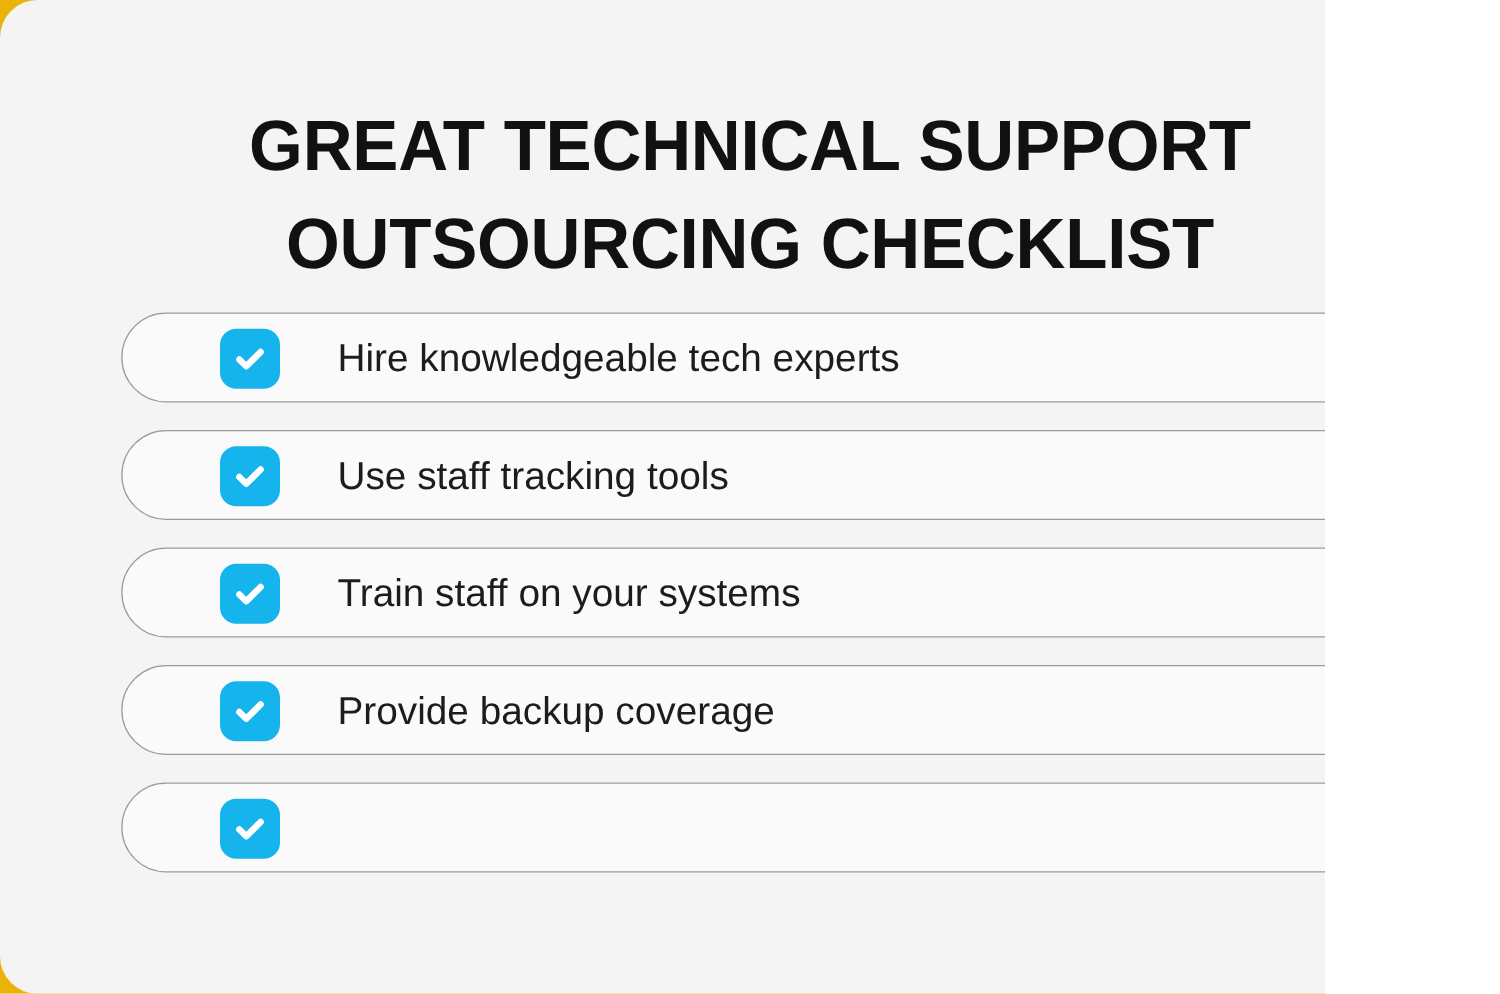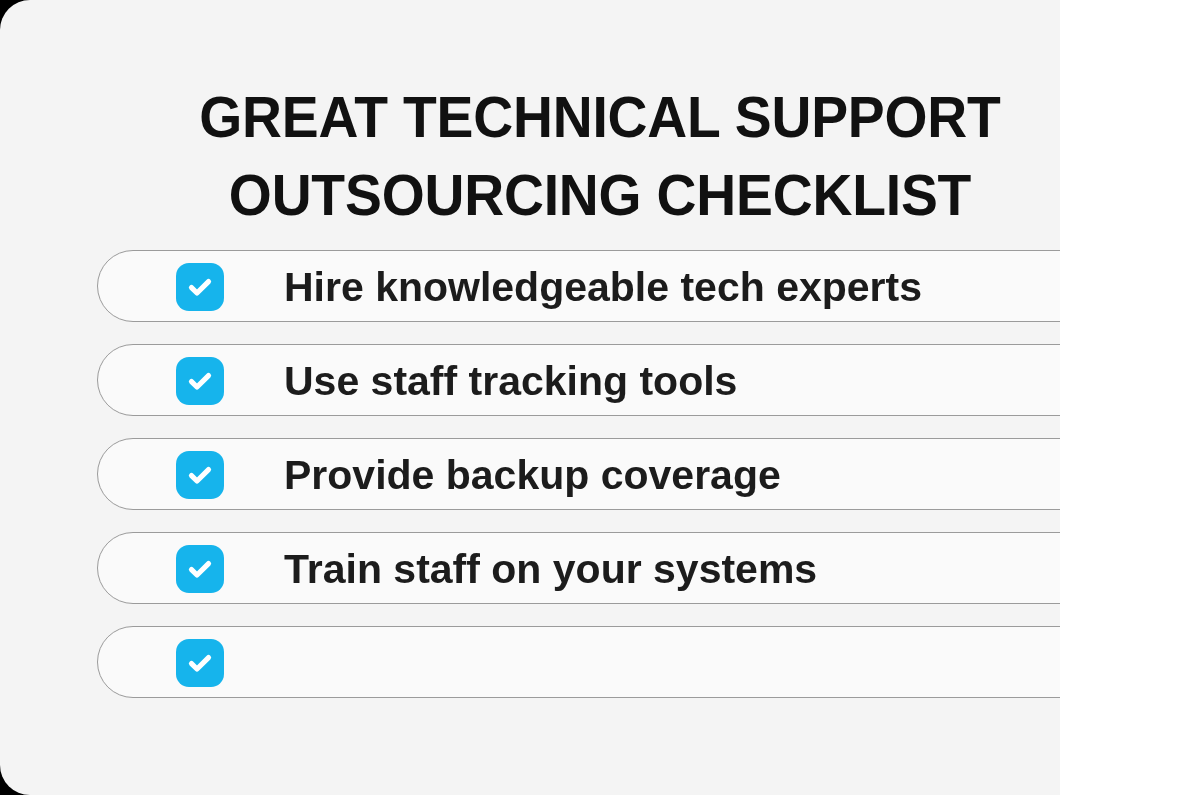--- a/index.html
+++ b/index.html
@@ -12,21 +12,21 @@
     width: 1200px;
     height: 795px;
     font-family: "Liberation Sans", sans-serif;
     -webkit-font-smoothing: antialiased;
   }
 
   .canvas {
     position: relative;
     width: 1060px;
     height: 795px;
-    background: #000000;
+    background: #eab308;
     overflow: hidden;
   }
 
   .card {
     position: absolute;
     left: 0;
     top: 0;
     width: 1200px;
     height: 795px;
     box-sizing: border-box;
@@ -92,29 +92,29 @@
     justify-content: center;
   }
   .checkbox svg {
     display: block;
     width: 30px;
     height: 30px;
   }
 
   .row-label {
     position: absolute;
-    left: 186px;
+    left: 172px;
     top: 0;
     height: 72px;
     display: flex;
     align-items: center;
     color: #1c1c1c;
     font-family: "Liberation Sans", sans-serif;
-    font-weight: bold;
-    font-size: 41px;
+    font-weight: normal;
+    font-size: 31px;
     line-height: 36px;
     white-space: nowrap;
   }
 </style>
 </head>
 <body>
 
 <div class="canvas">
   <div class="card">
 
@@ -142,30 +142,30 @@
         </span>
         <span class="row-label">Use staff tracking tools</span>
       </div>
 
       <div class="check-row">
         <span class="checkbox">
           <svg viewBox="0 0 30 30">
             <path d="M6.5 15.6 L12 21 L23.5 9.6" fill="none" stroke="#ffffff" stroke-width="5.2" stroke-linecap="round" stroke-linejoin="round"></path>
           </svg>
         </span>
-        <span class="row-label">Provide backup coverage</span>
+        <span class="row-label">Train staff on your systems</span>
       </div>
 
       <div class="check-row">
         <span class="checkbox">
           <svg viewBox="0 0 30 30">
             <path d="M6.5 15.6 L12 21 L23.5 9.6" fill="none" stroke="#ffffff" stroke-width="5.2" stroke-linecap="round" stroke-linejoin="round"></path>
           </svg>
         </span>
-        <span class="row-label">Train staff on your systems</span>
+        <span class="row-label">Provide backup coverage</span>
       </div>
 
       <div class="check-row">
         <span class="checkbox">
           <svg viewBox="0 0 30 30">
             <path d="M6.5 15.6 L12 21 L23.5 9.6" fill="none" stroke="#ffffff" stroke-width="5.2" stroke-linecap="round" stroke-linejoin="round"></path>
           </svg>
         </span>
       </div>
 

